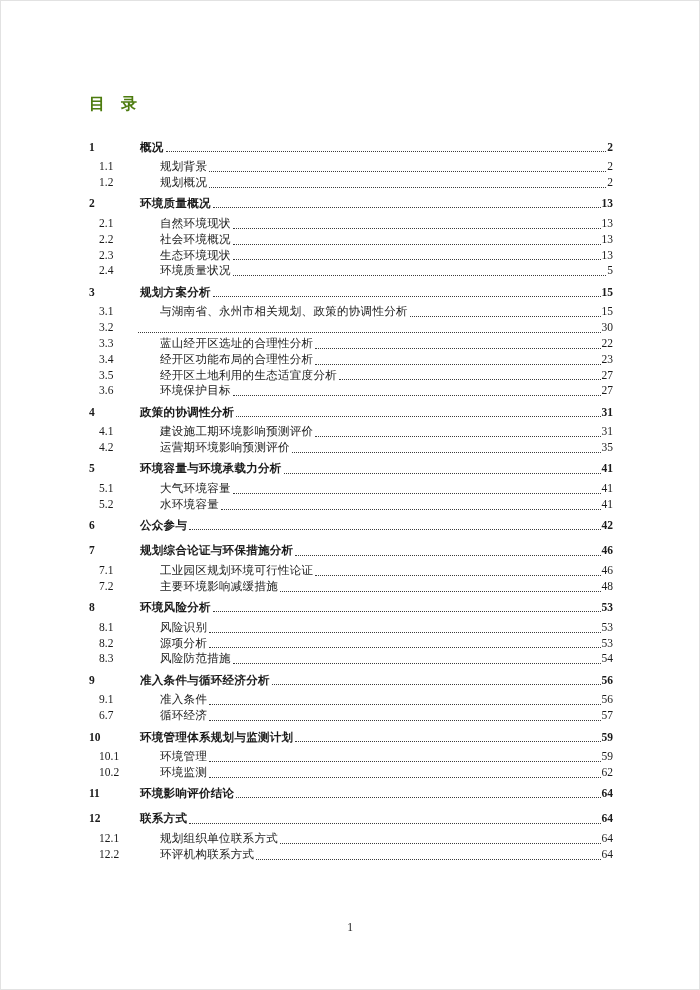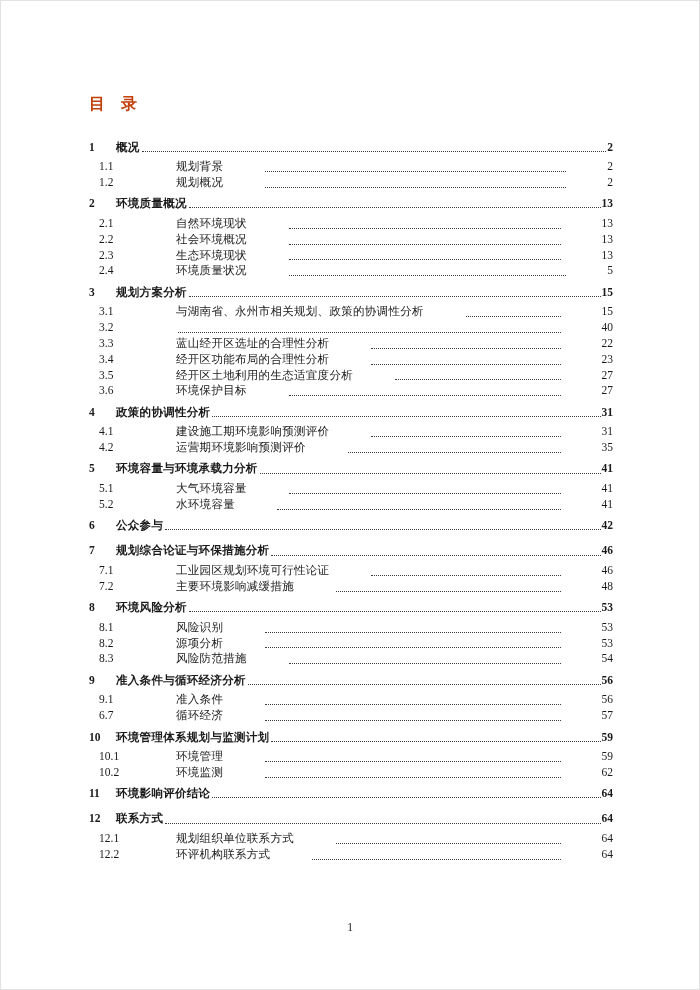--- a/index.html
+++ b/index.html
@@ -16,21 +16,21 @@
     background: #ffffff;
     border: 1px solid #e2e2e2;
     padding: 95px 86px 0 88px;
     overflow: hidden;
   }
   .toc-title {
     font-size: 16px;
     line-height: 16px;
     font-weight: bold;
     white-space: pre;
-    color: #c2410c;
+    color: #4d7c0f;
   }
   .toc-list {
     display: flex;
     flex-direction: column;
     margin-top: 22px;
   }
   .toc-row {
     display: flex;
     align-items: baseline;
     font-size: 11.5px;
@@ -40,32 +40,32 @@
     line-height: 16.2px;
     height: 16.2px;
     margin-top: 4.5px;
     margin-bottom: 4.5px;
   }
   .toc-row.level-2 {
     font-weight: normal;
     line-height: 15.8px;
     height: 15.8px;
     padding-left: 10px;
-    gap: 40px;
   }
   .toc-num {
     flex: none;
     white-space: nowrap;
   }
   .level-1 .toc-num { width: 27px; }
   .level-2 .toc-num { width: 37px; }
   .toc-label {
     flex: none;
     white-space: nowrap;
     letter-spacing: 0.3px;
+    margin-left: 24px;
   }
   .toc-leader {
     flex: 1 1 auto;
     min-width: 8px;
     border-bottom: 1.5px dotted #3c3c3c;
     margin: 0 1px 3px 2px;
     align-self: flex-end;
   }
   .toc-page {
     flex: none;
@@ -145,21 +145,21 @@
       </div>
       <div class="toc-row level-2">
         <span class="toc-num">3.1</span>
         <span class="toc-label">与湖南省、永州市相关规划、政策的协调性分析</span>
         <span class="toc-leader"></span>
         <span class="toc-page">15</span>
       </div>
       <div class="toc-row level-2">
         <span class="toc-num">3.2</span>
         <span class="toc-leader"></span>
-        <span class="toc-page">40</span>
+        <span class="toc-page">30</span>
       </div>
       <div class="toc-row level-2">
         <span class="toc-num">3.3</span>
         <span class="toc-label">蓝山经开区选址的合理性分析</span>
         <span class="toc-leader"></span>
         <span class="toc-page">22</span>
       </div>
       <div class="toc-row level-2">
         <span class="toc-num">3.4</span>
         <span class="toc-label">经开区功能布局的合理性分析</span>

